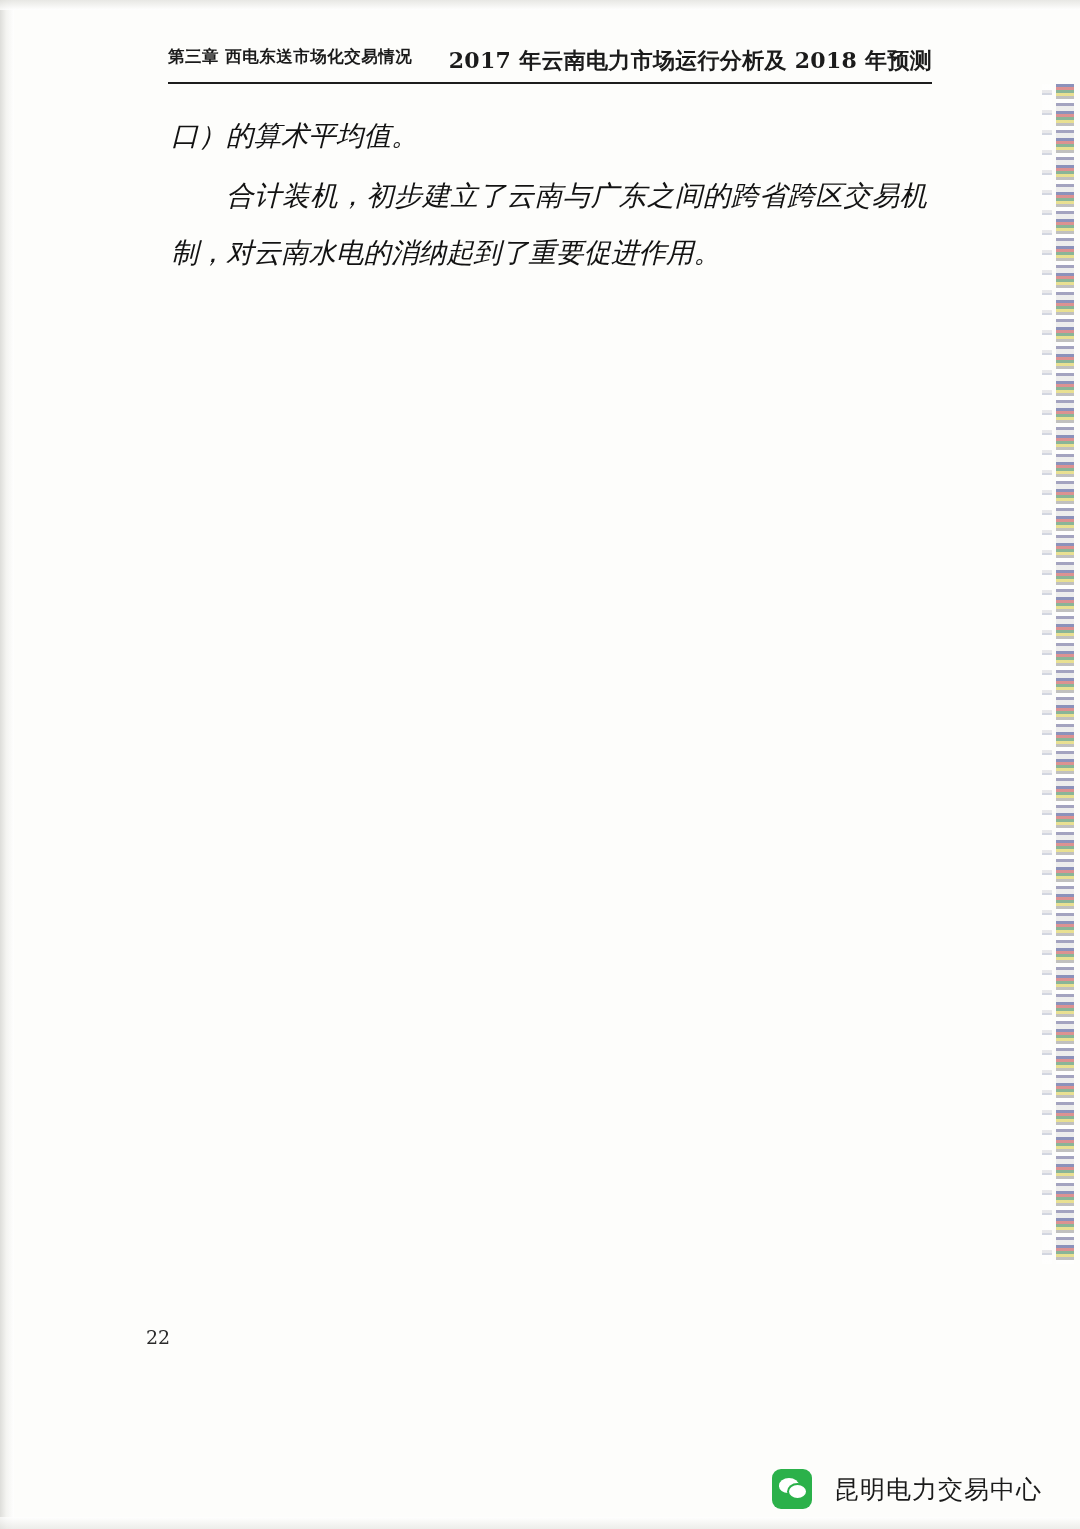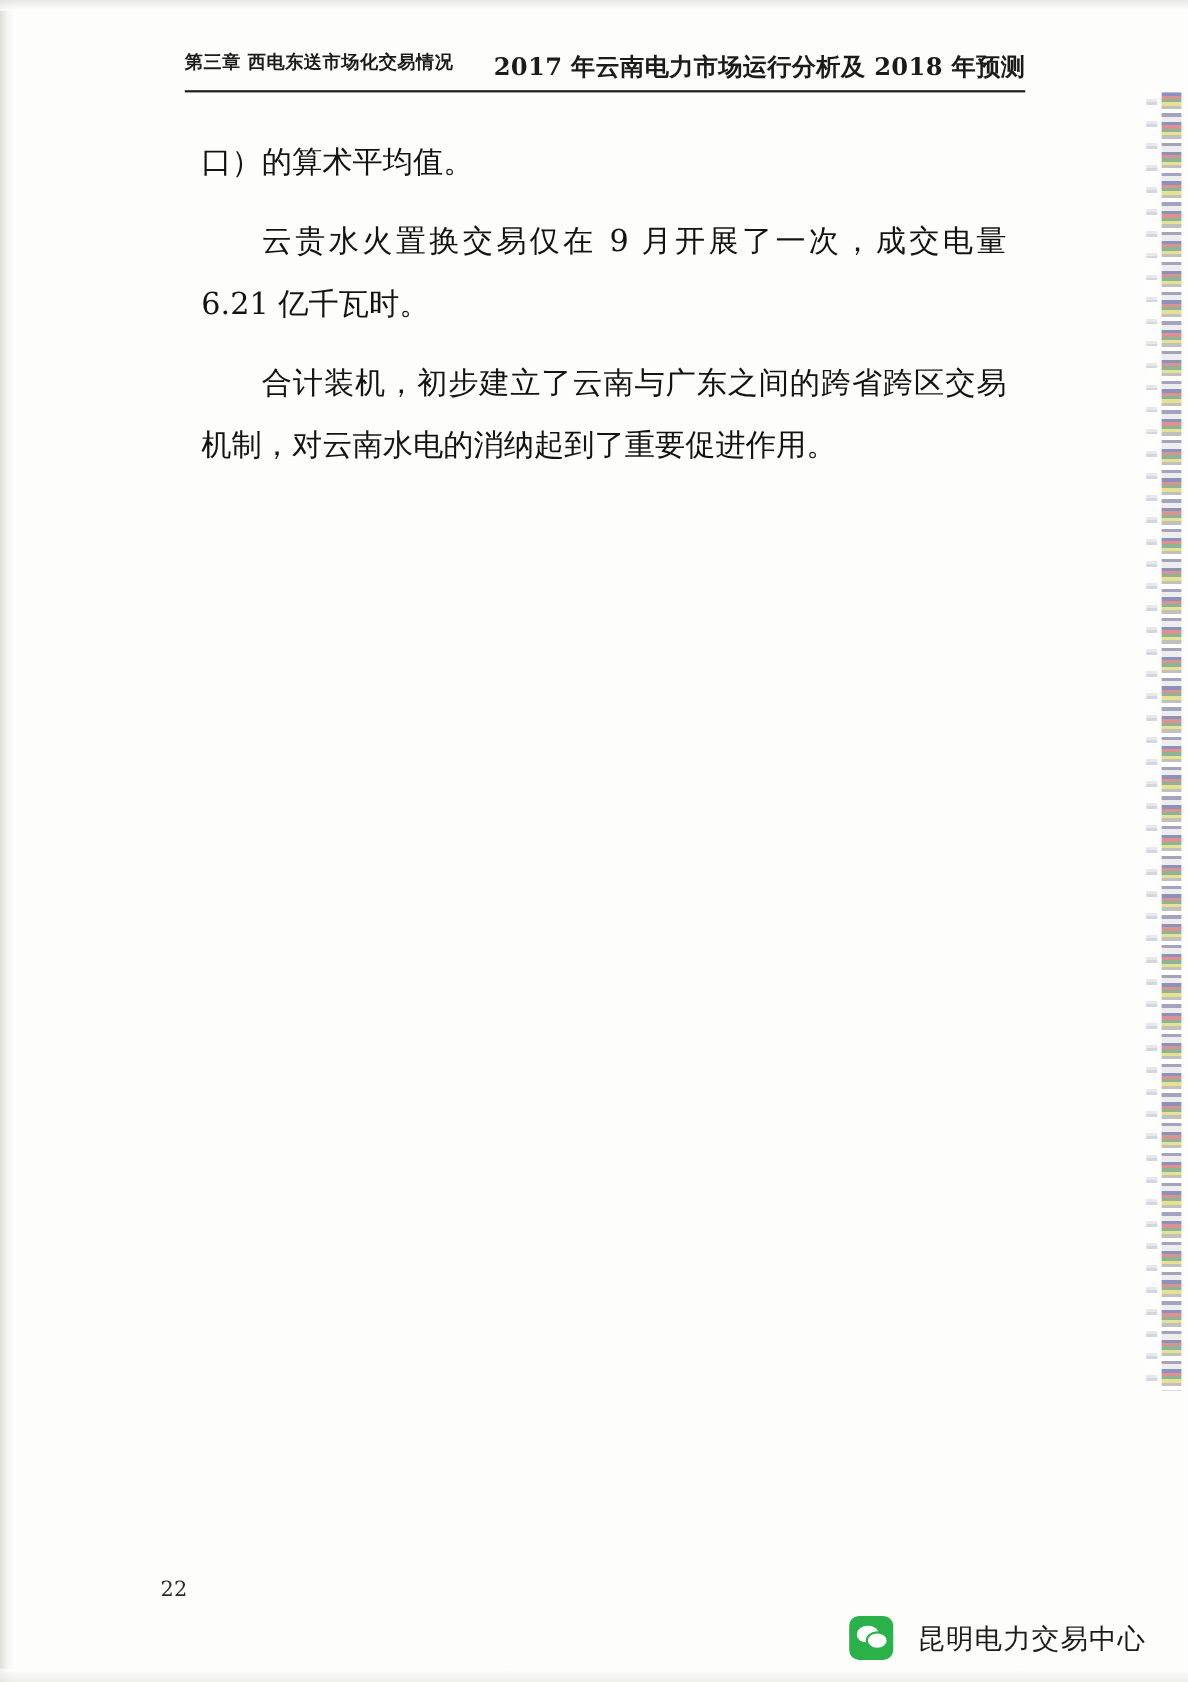--- a/index.html
+++ b/index.html
@@ -113,32 +113,33 @@
     top: 104px;
     width: 762px;
     font-size: 27.5px;
     line-height: 57px;
     color: #131313;
     text-align: justify;
     text-justify: inter-ideograph;
     font-family: "DejaVu Serif", "Liberation Serif", serif;
   }
   .body-text p {
-    margin: 15px;
+    margin: 3px;
     text-indent: 2em;
+    font-style: italic;
   }
   .body-text p.no-indent {
     text-indent: 0;
   }
 
   
   .page-number {
     position: absolute;
     left: 146px;
-    top: 1434px;
+    top: 1326px;
     font-size: 19px;
     color: #2a2a2a;
     font-family: "DejaVu Serif", "Liberation Serif", serif;
   }
 
   
   .footer-badge {
     position: absolute;
     right: 38px;
     bottom: 20px;
@@ -190,21 +191,20 @@
   <div class="scan-colorbar2"></div>
 
   <div class="header">
     <div class="header-left">第三章 西电东送市场化交易情况</div>
     <div class="header-right">2017 年云南电力市场运行分析及 2018 年预测</div>
   </div>
   <div class="header-rule"></div>
 
   <div class="body-text">
     <p class="no-indent">口）的算术平均值。</p>
-    <p>云贵水火置换交易仅在 9 月开展了一次，成交电量 6.21 亿千瓦时。</p>
     <p>合计装机，初步建立了云南与广东之间的跨省跨区交易机制，对云南水电的消纳起到了重要促进作用。</p>
   </div>
 
   <div class="page-number">22</div>
 
   <div class="footer-badge">
     <div class="wechat-icon"></div>
     <div class="footer-text">昆明电力交易中心</div>
   </div>
 

